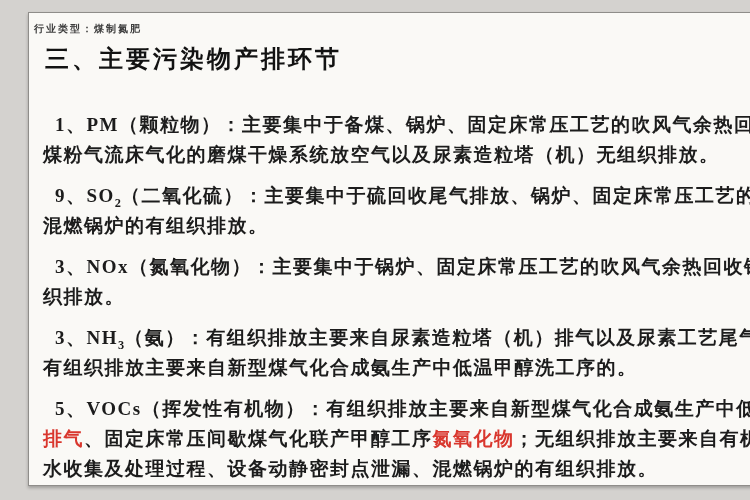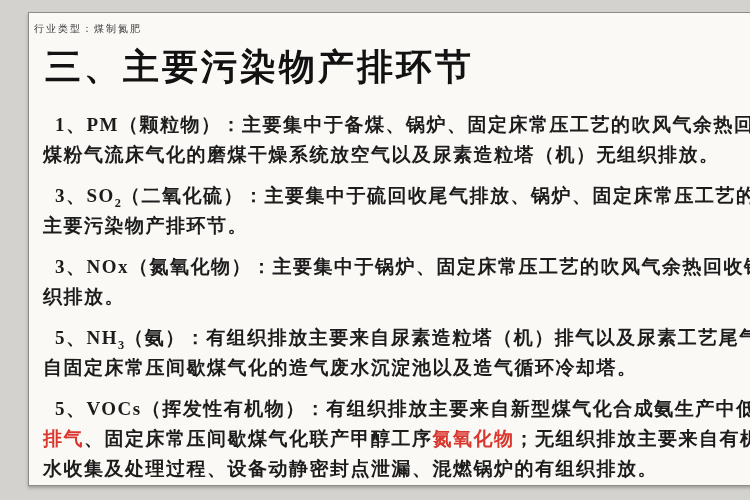--- a/index.html
+++ b/index.html
@@ -17,29 +17,29 @@
     background: #faf9f6;
     border: 1px solid #8f8d8a;
     border-right: none;
     box-sizing: border-box;
     box-shadow: 0 2px 3px rgba(0,0,0,0.25);
   }
   .header-label {
     position: absolute;
     left: 5px; top: 9px;
     font-size: 10px;
-    font-weight: normal;
+    font-weight: bold;
     color: #3c3c3c;
     letter-spacing: 2px;
     font-family: "Liberation Sans", sans-serif;
   }
   .slide-title {
     position: absolute;
     left: 16px; top: 30px;
-    font-size: 36px;
+    font-size: 24px;
     font-weight: 900;
     color: #121212;
     letter-spacing: 3px;
     font-family: "Liberation Sans", sans-serif;
     white-space: nowrap;
   }
   .content {
     position: absolute;
     left: 14px; top: 97px;
     font-size: 19px;
@@ -68,30 +68,30 @@
 
 <div class="slide">
   <div class="header-label">行业类型：煤制氮肥</div>
   <div class="slide-title">三、主要污染物产排环节</div>
   <div class="content">
       <div class="para">
         <div class="line first"><span class="seg">1、PM（颗粒物）：主要集中于备煤、锅炉、固定床常压工艺的吹风气余热回收锅炉或三废混燃</span></div>
         <div class="line"><span class="seg">煤粉气流床气化的磨煤干燥系统放空气以及尿素造粒塔（机）无组织排放。</span></div>
       </div>
       <div class="para">
-        <div class="line first"><span class="seg">3、SO</span><span class="seg sub">2</span><span class="seg">（二氧化硫）：主要集中于硫回收尾气排放、锅炉、固定床常压工艺的吹风气余热回收锅</span></div>
-        <div class="line"><span class="seg">主要污染物产排环节。</span></div>
+        <div class="line first"><span class="seg">9、SO</span><span class="seg sub">2</span><span class="seg">（二氧化硫）：主要集中于硫回收尾气排放、锅炉、固定床常压工艺的吹风气余热回收锅</span></div>
+        <div class="line"><span class="seg">混燃锅炉的有组织排放。</span></div>
       </div>
       <div class="para">
         <div class="line first"><span class="seg">3、NOx（氮氧化物）：主要集中于锅炉、固定床常压工艺的吹风气余热回收锅炉或三废混燃锅</span></div>
         <div class="line"><span class="seg">织排放。</span></div>
       </div>
       <div class="para">
-        <div class="line first"><span class="seg">5、NH</span><span class="seg sub">3</span><span class="seg">（氨）：有组织排放主要来自尿素造粒塔（机）排气以及尿素工艺尾气放空；无组织排放</span></div>
-        <div class="line"><span class="seg">自固定床常压间歇煤气化的造气废水沉淀池以及造气循环冷却塔。</span></div>
+        <div class="line first"><span class="seg">3、NH</span><span class="seg sub">3</span><span class="seg">（氨）：有组织排放主要来自尿素造粒塔（机）排气以及尿素工艺尾气放空；无组织排放</span></div>
+        <div class="line"><span class="seg">有组织排放主要来自新型煤气化合成氨生产中低温甲醇洗工序的。</span></div>
       </div>
       <div class="para">
         <div class="line first"><span class="seg">5、VOCs（挥发性有机物）：有组织排放主要来自新型煤气化合成氨生产中低温甲醇洗工序的</span></div>
         <div class="line"><span class="seg red">排气</span><span class="seg">、固定床常压间歇煤气化联产甲醇工序</span><span class="seg red">氮氧化物</span><span class="seg">；无组织排放主要来自有机液体储存与调和</span></div>
         <div class="line"><span class="seg">水收集及处理过程、设备动静密封点泄漏、混燃锅炉的有组织排放。</span></div>
       </div>
     </div>
 </div>
 
 </body></html>

